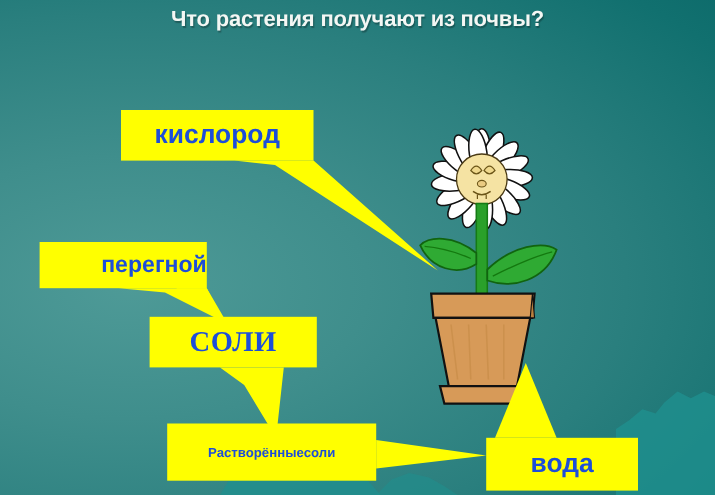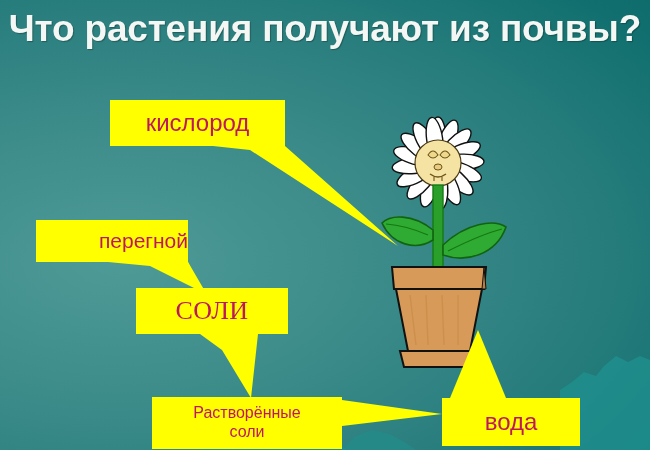--- a/index.html
+++ b/index.html
@@ -18,46 +18,46 @@
   
   .hills { position: absolute; left: 0; top: 0; width: 650px; height: 450px; }
 
   
   .title {
     position: absolute;
     left: 0; top: 6px;
     width: 650px;
     text-align: center;
     color: #f4f7f4;
-    font-size: 37px;
+    font-size: 20px;
     font-weight: bold;
     line-height: 1.22;
     letter-spacing: -0.2px;
     text-shadow: 1px 1px 1px rgba(0,0,0,0.28);
   }
 
   
   .callout {
     position: absolute;
     background: #ffff00;
-    color: #be185d;
+    color: #1d4ed8;
     display: flex;
     align-items: center;
     justify-content: center;
     text-align: center;
-    font-weight: normal;
+    font-weight: bold;
     box-sizing: border-box;
     z-index: 6;
   }
   .c-oxygen   { left: 110px; top: 100px;  width: 175px; height: 46px;  font-size: 24px; }
   .c-humus    { left: 36px;  top: 220px;  width: 152px; height: 42px;  font-size: 21px; justify-content: flex-end; }
   .c-salts    { left: 136px; top: 288px;  width: 152px; height: 46px;  font-size: 26px;
                 font-family: "Liberation Serif", serif; letter-spacing: 0.5px; }
-  .c-dissolved{ left: 152px; top: 397px;  width: 190px; height: 52px;  font-size: 16px;
-                line-height: 1.18; flex-direction: column; }
+  .c-dissolved{ left: 152px; top: 385px;  width: 190px; height: 52px;  font-size: 12px;
+                line-height: 1.18; }
   .c-water    { left: 442px; top: 398px;  width: 138px; height: 48px;  font-size: 24px; }
 
   .tails { position: absolute; left: 0; top: 0; width: 650px; height: 450px; z-index: 5; }
 
   
   .plant { position: absolute; left: 370px; top: 105px; width: 185px; height: 285px; z-index: 4; }
 </style>
 </head>
 <body>
 

